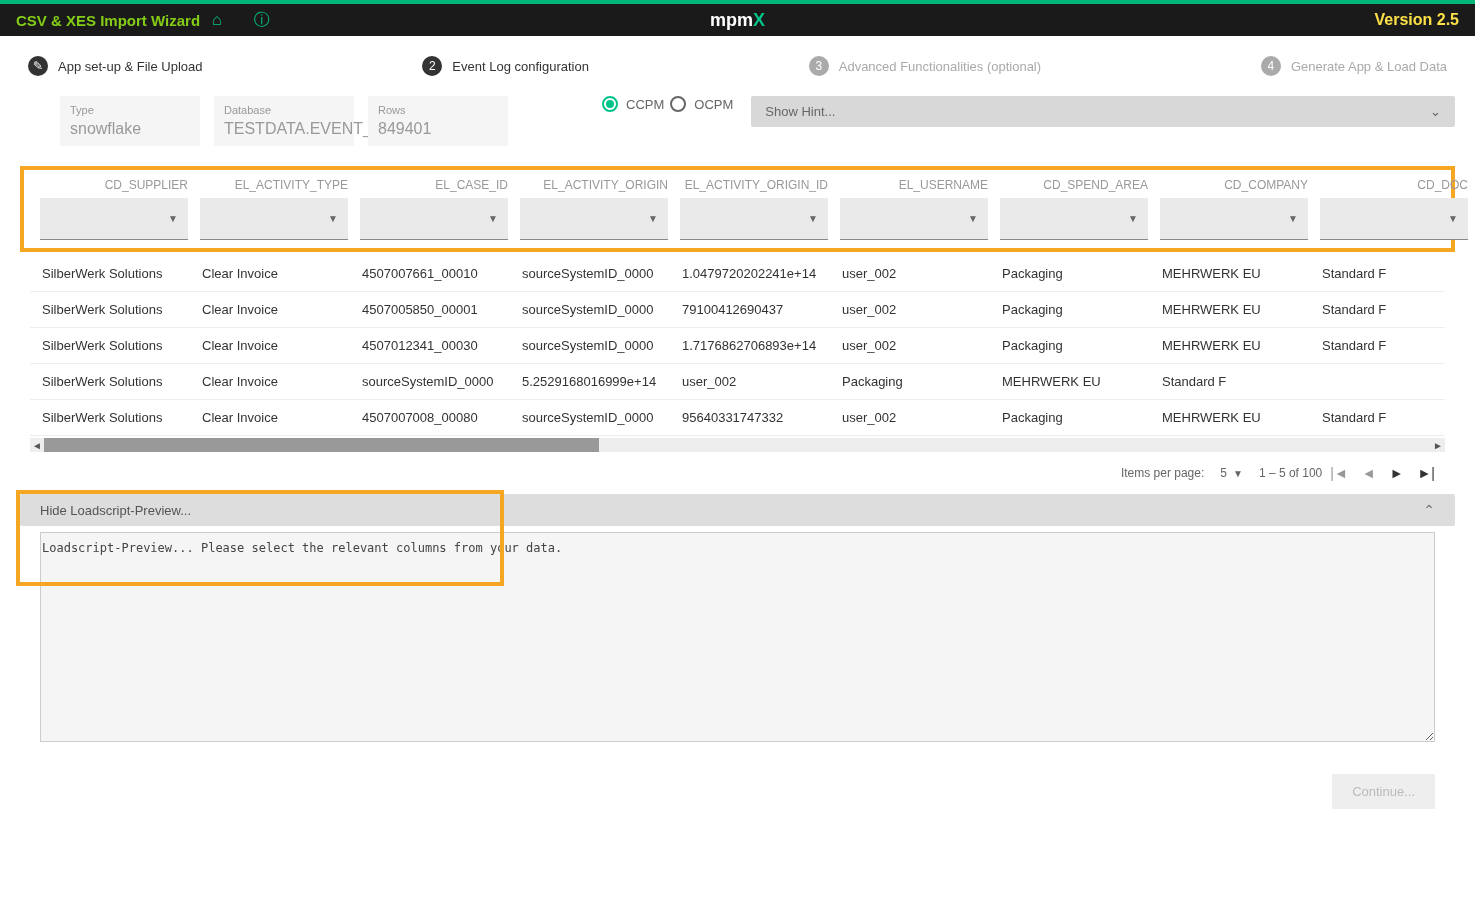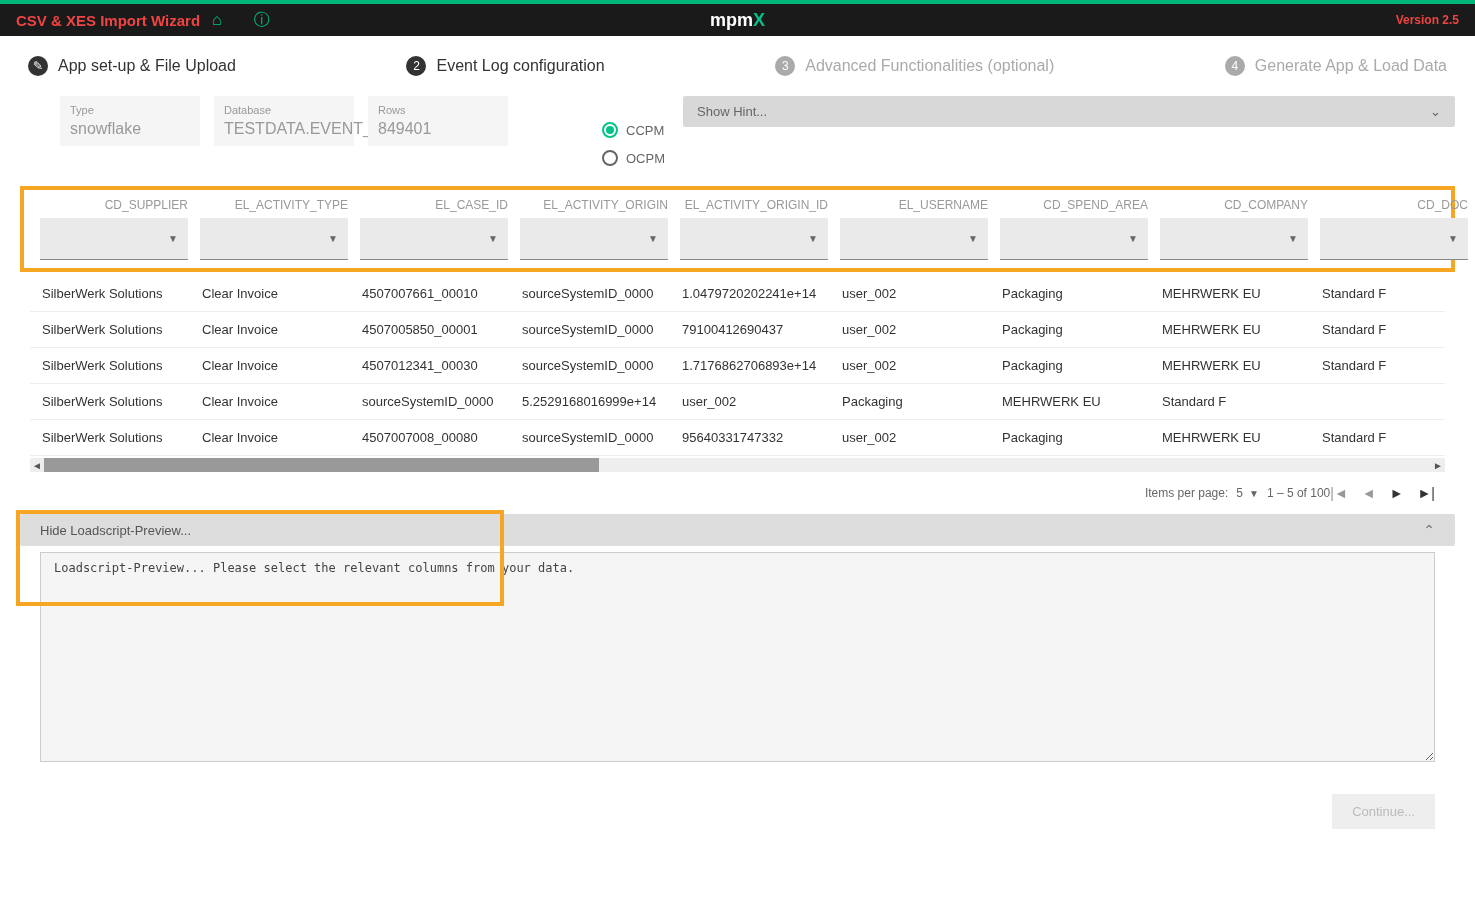--- a/index.html
+++ b/index.html
@@ -1,42 +1,42 @@
 <!DOCTYPE html>
 <html><head>
   <meta charset="utf-8">
   <style>
     * { box-sizing: border-box; margin: 0; padding: 0; font-family: Arial, sans-serif; }
     body { background: #fff; font-size: 13px; color: #333; }
     
     .topbar { background: #1a1a1a; height: 36px; display: flex; align-items: center; padding: 0 16px; border-top: 4px solid #00b67a; justify-content: space-between; }
     .topbar-left { display: flex; align-items: center; gap: 12px; }
-    .topbar-title { color: #ef4444; font-weight: bold; font-size: 15px; }
+    .topbar-title { color: #84cc16; font-weight: bold; font-size: 15px; }
     .topbar-icon { color: #00c389; font-size: 16px; cursor: pointer; }
     .topbar-center { position: absolute; left: 50%; transform: translateX(-50%); color: #fff; font-weight: bold; font-size: 18px; }
     .topbar-center .accent { color: #00c389; }
-    .topbar-right { color: #ef4444; font-weight: bold; font-size: 12px; }
+    .topbar-right { color: #fde047; font-weight: bold; font-size: 16px; }
     
     .main { padding: 20px 20px 10px 20px; }
     
     .stepper { display: flex; align-items: center; justify-content: space-between; margin-bottom: 20px; padding: 0 8px; }
     .step { display: flex; align-items: center; gap: 10px; }
     .step-num { width: 20px; height: 20px; border-radius: 50%; display: flex; align-items: center; justify-content: center; font-size: 12px; color: #fff; }
     .step-done .step-num { background: #333; }
     .step-active .step-num { background: #333; }
     .step-pending .step-num { background: #aaa; }
-    .step-label { font-size: 16px; }
+    .step-label { font-size: 13px; }
     .step-pending .step-label { color: #aaa; }
     
     .meta-row { display: flex; gap: 14px; margin-bottom: 20px; align-items: flex-start; padding-left: 40px; }
     .meta-box { background: #f5f5f5; padding: 8px 10px; width: 140px; }
     .meta-label { color: #999; font-size: 11px; margin-bottom: 4px; }
     .meta-value { color: #999; font-size: 16px; }
     
-    .radio-group { margin-left: 80px; display: flex; flex-direction: column; gap: 12px; margin-top: 26px; }
+    .radio-group { margin-left: 80px; display: flex; flex-direction: row; gap: 6px; }
     .radio-item { display: flex; align-items: center; gap: 8px; font-size: 13px; color: #666; }
     .radio-circle { width: 16px; height: 16px; border-radius: 50%; border: 2px solid #666; display: inline-flex; align-items: center; justify-content: center; }
     .radio-circle.selected { border-color: #00c389; }
     .radio-circle.selected::after { content: ''; width: 8px; height: 8px; background: #00c389; border-radius: 50%; }
     
     .hint-bar { flex: 1; margin-left: 4px; background: #d8d8d8; padding: 8px 14px; display: flex; justify-content: space-between; align-items: center; cursor: pointer; color: #666; border-radius: 2px; }
     
     .highlight-box-1 { border: 4px solid #f5a623; padding: 8px 0 8px 0; margin-bottom: 4px; }
     .col-headers { display: flex; padding: 0 10px; }
     .col-header { flex: 0 0 160px; padding: 0 6px; text-align: right; }
@@ -46,30 +46,30 @@
     
     .data-rows { padding: 0 10px; }
     .data-row { display: flex; border-bottom: 1px solid #eee; }
     .data-cell { flex: 0 0 160px; padding: 10px 12px; font-size: 13px; color: #333; white-space: nowrap; overflow: hidden; }
     
     .hscroll { margin: 2px 10px 0 10px; background: #eee; height: 14px; display: flex; align-items: center; position: relative; }
     .hscroll-track { position: absolute; left: 14px; right: 14px; height: 100%; }
     .hscroll-thumb { background: #999; height: 100%; width: 40%; }
     .hscroll-arrow { width: 14px; text-align: center; color: #555; font-size: 10px; cursor: pointer; z-index: 1; }
     
-    .paginator { display: flex; justify-content: flex-end; align-items: center; gap: 0; padding: 10px 20px; color: #666; font-size: 12px; }
+    .paginator { display: flex; justify-content: flex-end; align-items: center; gap: 8px; padding: 10px 20px; color: #666; font-size: 12px; }
     .items-dd { display: inline-flex; align-items: center; gap: 6px; padding: 4px 8px; cursor: pointer; }
     .paginator-arrows { display: flex; gap: 14px; }
     .page-arrow { color: #999; cursor: pointer; font-size: 14px; }
     .page-arrow.enabled { color: #333; }
     
     .highlight-box-2 { border: 4px solid #f5a623; width: 34%; }
     .loadscript-container { position: relative; }
     .loadscript-header { background: #ddd; padding: 8px 20px; display: flex; justify-content: space-between; align-items: center; color: #555; font-size: 13px; border-radius: 2px; cursor: pointer; text-align: center; }
-    .loadscript-body { border: 1px solid #ccc; background: #f5f5f5; padding: 8px 13px; margin: 6px 20px 20px 20px; min-height: 210px; font-family: monospace; font-size: 12px; color: #444; resize: both; overflow: auto; }
+    .loadscript-body { border: 1px solid #ccc; background: #f5f5f5; padding: 8px 1px; margin: 6px 20px 20px 20px; min-height: 210px; font-family: monospace; font-size: 12px; color: #444; resize: both; overflow: auto; }
     .caret-up { color: #777; font-size: 14px; }
     
     .footer { display: flex; justify-content: flex-end; padding: 12px 20px; }
     .continue-btn { background: #eee; color: #bbb; padding: 10px 20px; font-size: 13px; border: none; }
   </style>
 </head>
 <body>
 
 <div class="topbar">
   <div class="topbar-left">

